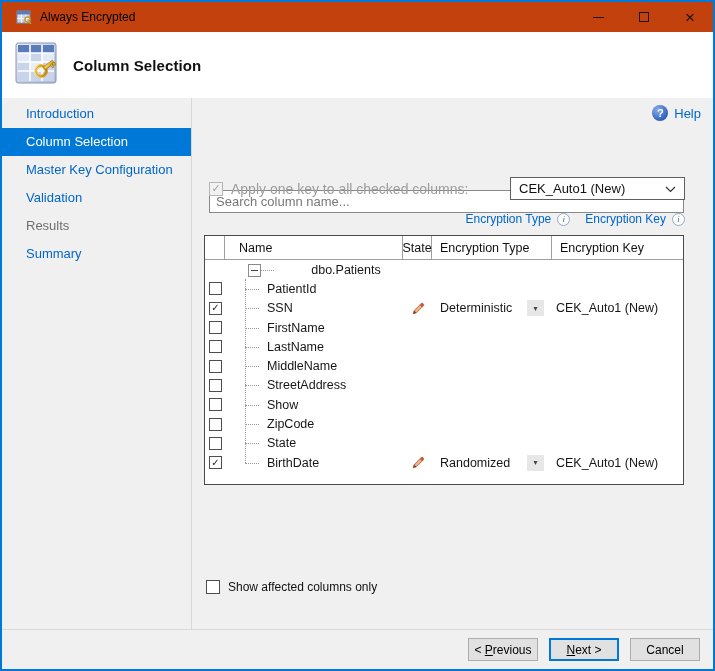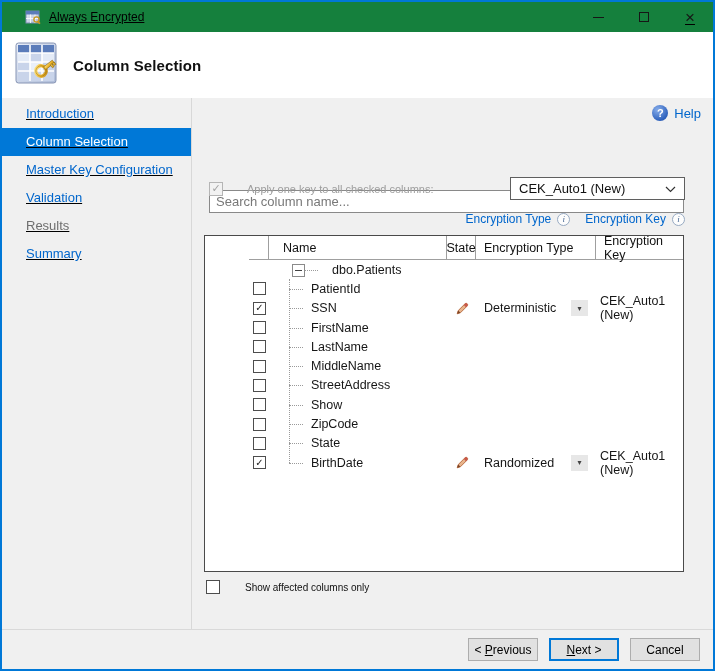--- a/index.html
+++ b/index.html
@@ -5,35 +5,35 @@
   * { margin:0; padding:0; box-sizing:border-box; }
   html,body { background:#ffffff; }
   body { font-family:"Liberation Sans", sans-serif; }
 
   .window {
     position:relative; width:715px; height:671px;
     border:2px solid #0078d7; background:#ffffff; overflow:hidden;
   }
 
   
-  .titlebar { height:30px; display:flex; align-items:center; padding-left:23px; background:#15803d;text-decoration:underline; }
+  .titlebar { height:30px; display:flex; align-items:center; padding-left:14px; background:#c2410c; }
   .app-icon-sm { width:17px; height:15px; display:inline-block; }
   .titlebar .title { font-size:12px; color:#000; margin-left:7px; }
   .win-controls { margin-left:auto; display:flex; height:100%; }
   .wbtn { width:46px; height:100%; display:flex; align-items:center; justify-content:center; color:#161616; cursor:default; }
   .min-glyph { width:11px; height:1px; background:#161616; display:inline-block; }
   .max-glyph { width:10px; height:10px; border:1px solid #161616; display:inline-block; }
   .close-glyph { font-size:17px; line-height:17px; font-weight:400; }
 
   
   .header { height:66px; background:#fff; display:flex; align-items:center; padding-left:12px; }
   .header h1 { font-size:15px; font-weight:bold; color:#111; margin-left:15px; letter-spacing:0.1px; }
 
   
-  .main { display:flex; height:531px; background:#15803d;text-decoration:underline; }
+  .main { display:flex; height:531px; background:#15803d; }
   .sidebar { width:190px; border-right:1px solid #d8d8d8; padding-top:2px; background:#f0f0f0; }
   .side-item { height:28px; line-height:28px; padding-left:24px; font-size:13px; color:#0066cc; cursor:pointer; white-space:nowrap; }
   .side-item.selected { background:#0078d7; color:#ffffff; }
   .side-item.disabled { color:#6e6e6e; }
 
   .content { position:relative; flex:1; background:#f0f0f0; }
 
   .help-row { position:absolute; top:7px; right:12px; display:flex; align-items:center; }
   .help-icon { width:16px; height:16px; border-radius:50%;
     background:radial-gradient(circle at 35% 30%, #7ba3e4 10%, #2f62bd 70%, #1d4a9e);
@@ -42,35 +42,35 @@
 
   .search-input { position:absolute; left:17px; top:44px; width:475px; height:23px;
     border:1px solid #898989; background:#fff; font-size:13px; padding:9px 6px; color:#222;
     font-family:"Liberation Sans", sans-serif;margin-top:48px; }
   .search-input::placeholder { color:#787878; opacity:1; }
 
   .apply-row { position:absolute; left:17px; top:79px; height:23px; display:flex; align-items:center; }
   .cb { width:14px; height:14px; border:1px solid #4d4d4d; background:#fff; display:inline-flex;
         align-items:center; justify-content:center; font-size:11px; line-height:11px; color:#222; }
   .cb.disabled { border-color:#b5b5b5; background:#f2f2f2; color:#a2a2a2; }
-  .apply-label { font-size:11px; color:#9d9d9d; margin-left:24px; }
+  .apply-label { font-size:14px; color:#9d9d9d; margin-left:8px; }
 
   .combobox { position:absolute; right:28px; top:79px; width:175px; height:23px; background:#fff;
     border:1px solid #5f5f5f; display:flex; align-items:center; justify-content:space-between;
     padding:0 8px 0 8px; font-size:13px; color:#111; cursor:default; }
 
   .links-row { position:absolute; top:114px; right:28px; display:flex; align-items:center; font-size:12px; }
   .col-link { color:#0066cc; cursor:pointer; }
   .info-icon { width:13px; height:13px; border:1px solid #97aac2; border-radius:50%; color:#4a6a96;
     font-size:9px; font-style:italic; font-family:"Liberation Serif", serif; display:inline-flex;
     align-items:center; justify-content:center; margin-left:6px; background:#fdfdfd; }
   .links-gap { width:15px; }
 
   
-  .ctable { position:absolute; left:12px; top:137px; width:480px; height:337px; background:#fff; border:1px solid #4a4a4a;padding-left:44px; }
+  .ctable { position:absolute; left:12px; top:137px; width:480px; height:250px; background:#fff; border:1px solid #4a4a4a; }
   .thead { display:flex; height:24px; border-bottom:1px solid #9f9f9f; font-size:12.5px; color:#111; align-items:stretch; }
   .th { border-right:1px solid #9f9f9f; display:flex; align-items:center; }
   .th-check { width:20px; }
   .th-name  { width:178px; padding-left:14px; }
   .th-state { width:29px; justify-content:center; }
   .th-type  { width:120px; padding-left:8px; }
   .th-key   { flex:1; padding-left:8px; border-right:none; }
 
   .tbody { position:relative; font-size:12.5px; color:#161616; }
   .tree-v { position:absolute; left:40px; top:19px; height:184px; width:0; border-left:1px dotted #9a9a9a; }
@@ -79,28 +79,28 @@
   .row-cb { width:13px; height:13px; border:1px solid #4d4d4d; background:#fff; display:inline-flex;
             align-items:center; justify-content:center; font-size:10px; line-height:10px; color:#222; }
   .c-name { width:178px; position:relative; padding-left:41px; height:100%; display:flex; align-items:center; }
   .c-name .stub { position:absolute; left:19px; top:50%; width:14px; border-top:1px dotted #9a9a9a; }
   .c-state { width:29px; display:flex; justify-content:center; align-items:center; }
   .c-type { width:120px; position:relative; padding-left:7px; display:flex; align-items:center; height:100%; }
   .type-dd { position:absolute; right:9px; width:17px; height:16px; background:#e7e7e7; border:none;
              font-size:8px; color:#444; display:flex; align-items:center; justify-content:center; cursor:default; }
   .c-key { flex:1; padding-left:3px; }
 
-  .group-row .c-name { padding-left:62px; }
+  .group-row .c-name { padding-left:62px;justify-content:center; }
   .minus-box { position:absolute; left:22px; top:50%; margin-top:-6px; width:13px; height:13px;
     border:1px solid #8a8a8a; background:#fff; display:flex; align-items:center; justify-content:center; }
   .minus-box::before { content:""; width:7px; height:1px; background:#444; }
   .group-stub { position:absolute; left:35px; top:50%; width:13px; border-top:1px dotted #9a9a9a; }
 
   .show-affected { position:absolute; left:14px; top:482px; display:flex; align-items:center; }
-  .show-affected .lbl { font-size:10px; color:#111; margin-left:25px; }
+  .show-affected .lbl { font-size:12px; color:#111; margin-left:8px; }
 
   
   .footer { height:40px; background:#f0f0f0; border-top:1px solid #d9d9d9; display:flex;
             align-items:center; justify-content:flex-end; padding-right:13px; }
   .btn { width:70px; height:23px; background:#e1e1e1; border:1px solid #adadad; font-size:12px;
          color:#000; font-family:"Liberation Sans", sans-serif; margin-left:11px; cursor:pointer; }
   .btn-default { border:2px solid #0078d7; }
   .btn u { text-decoration:underline; }
 </style>
 </head>

